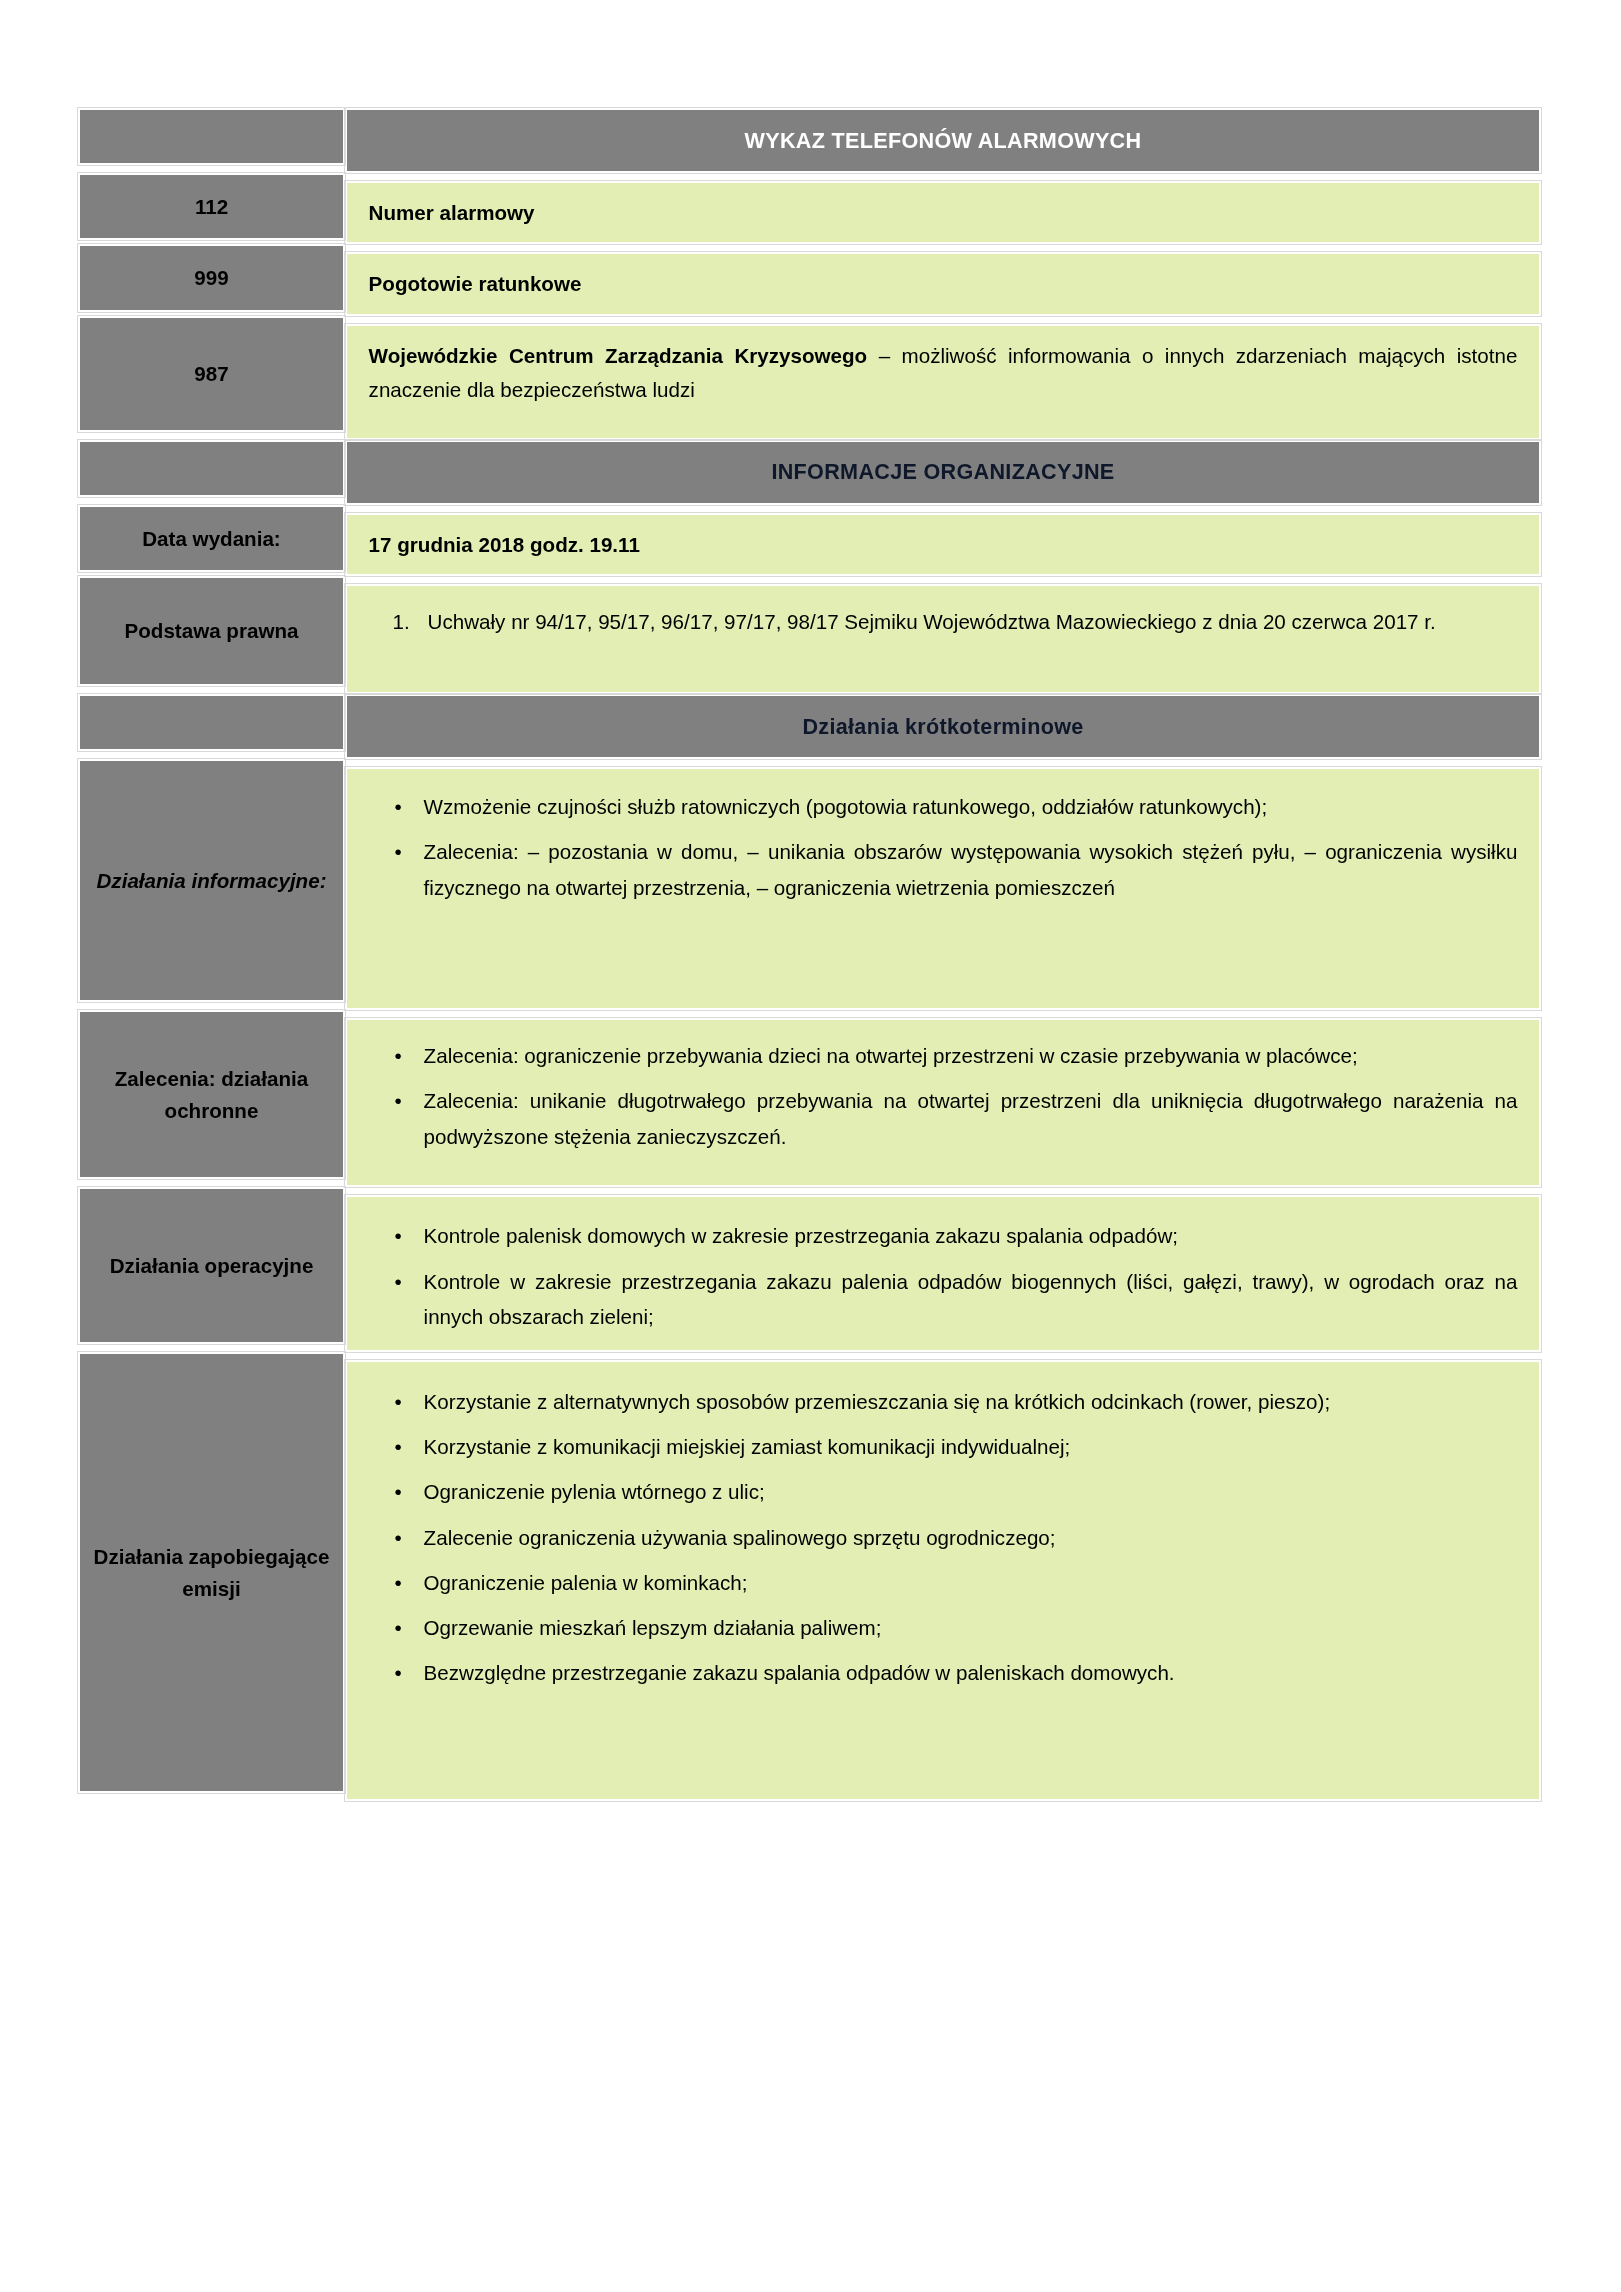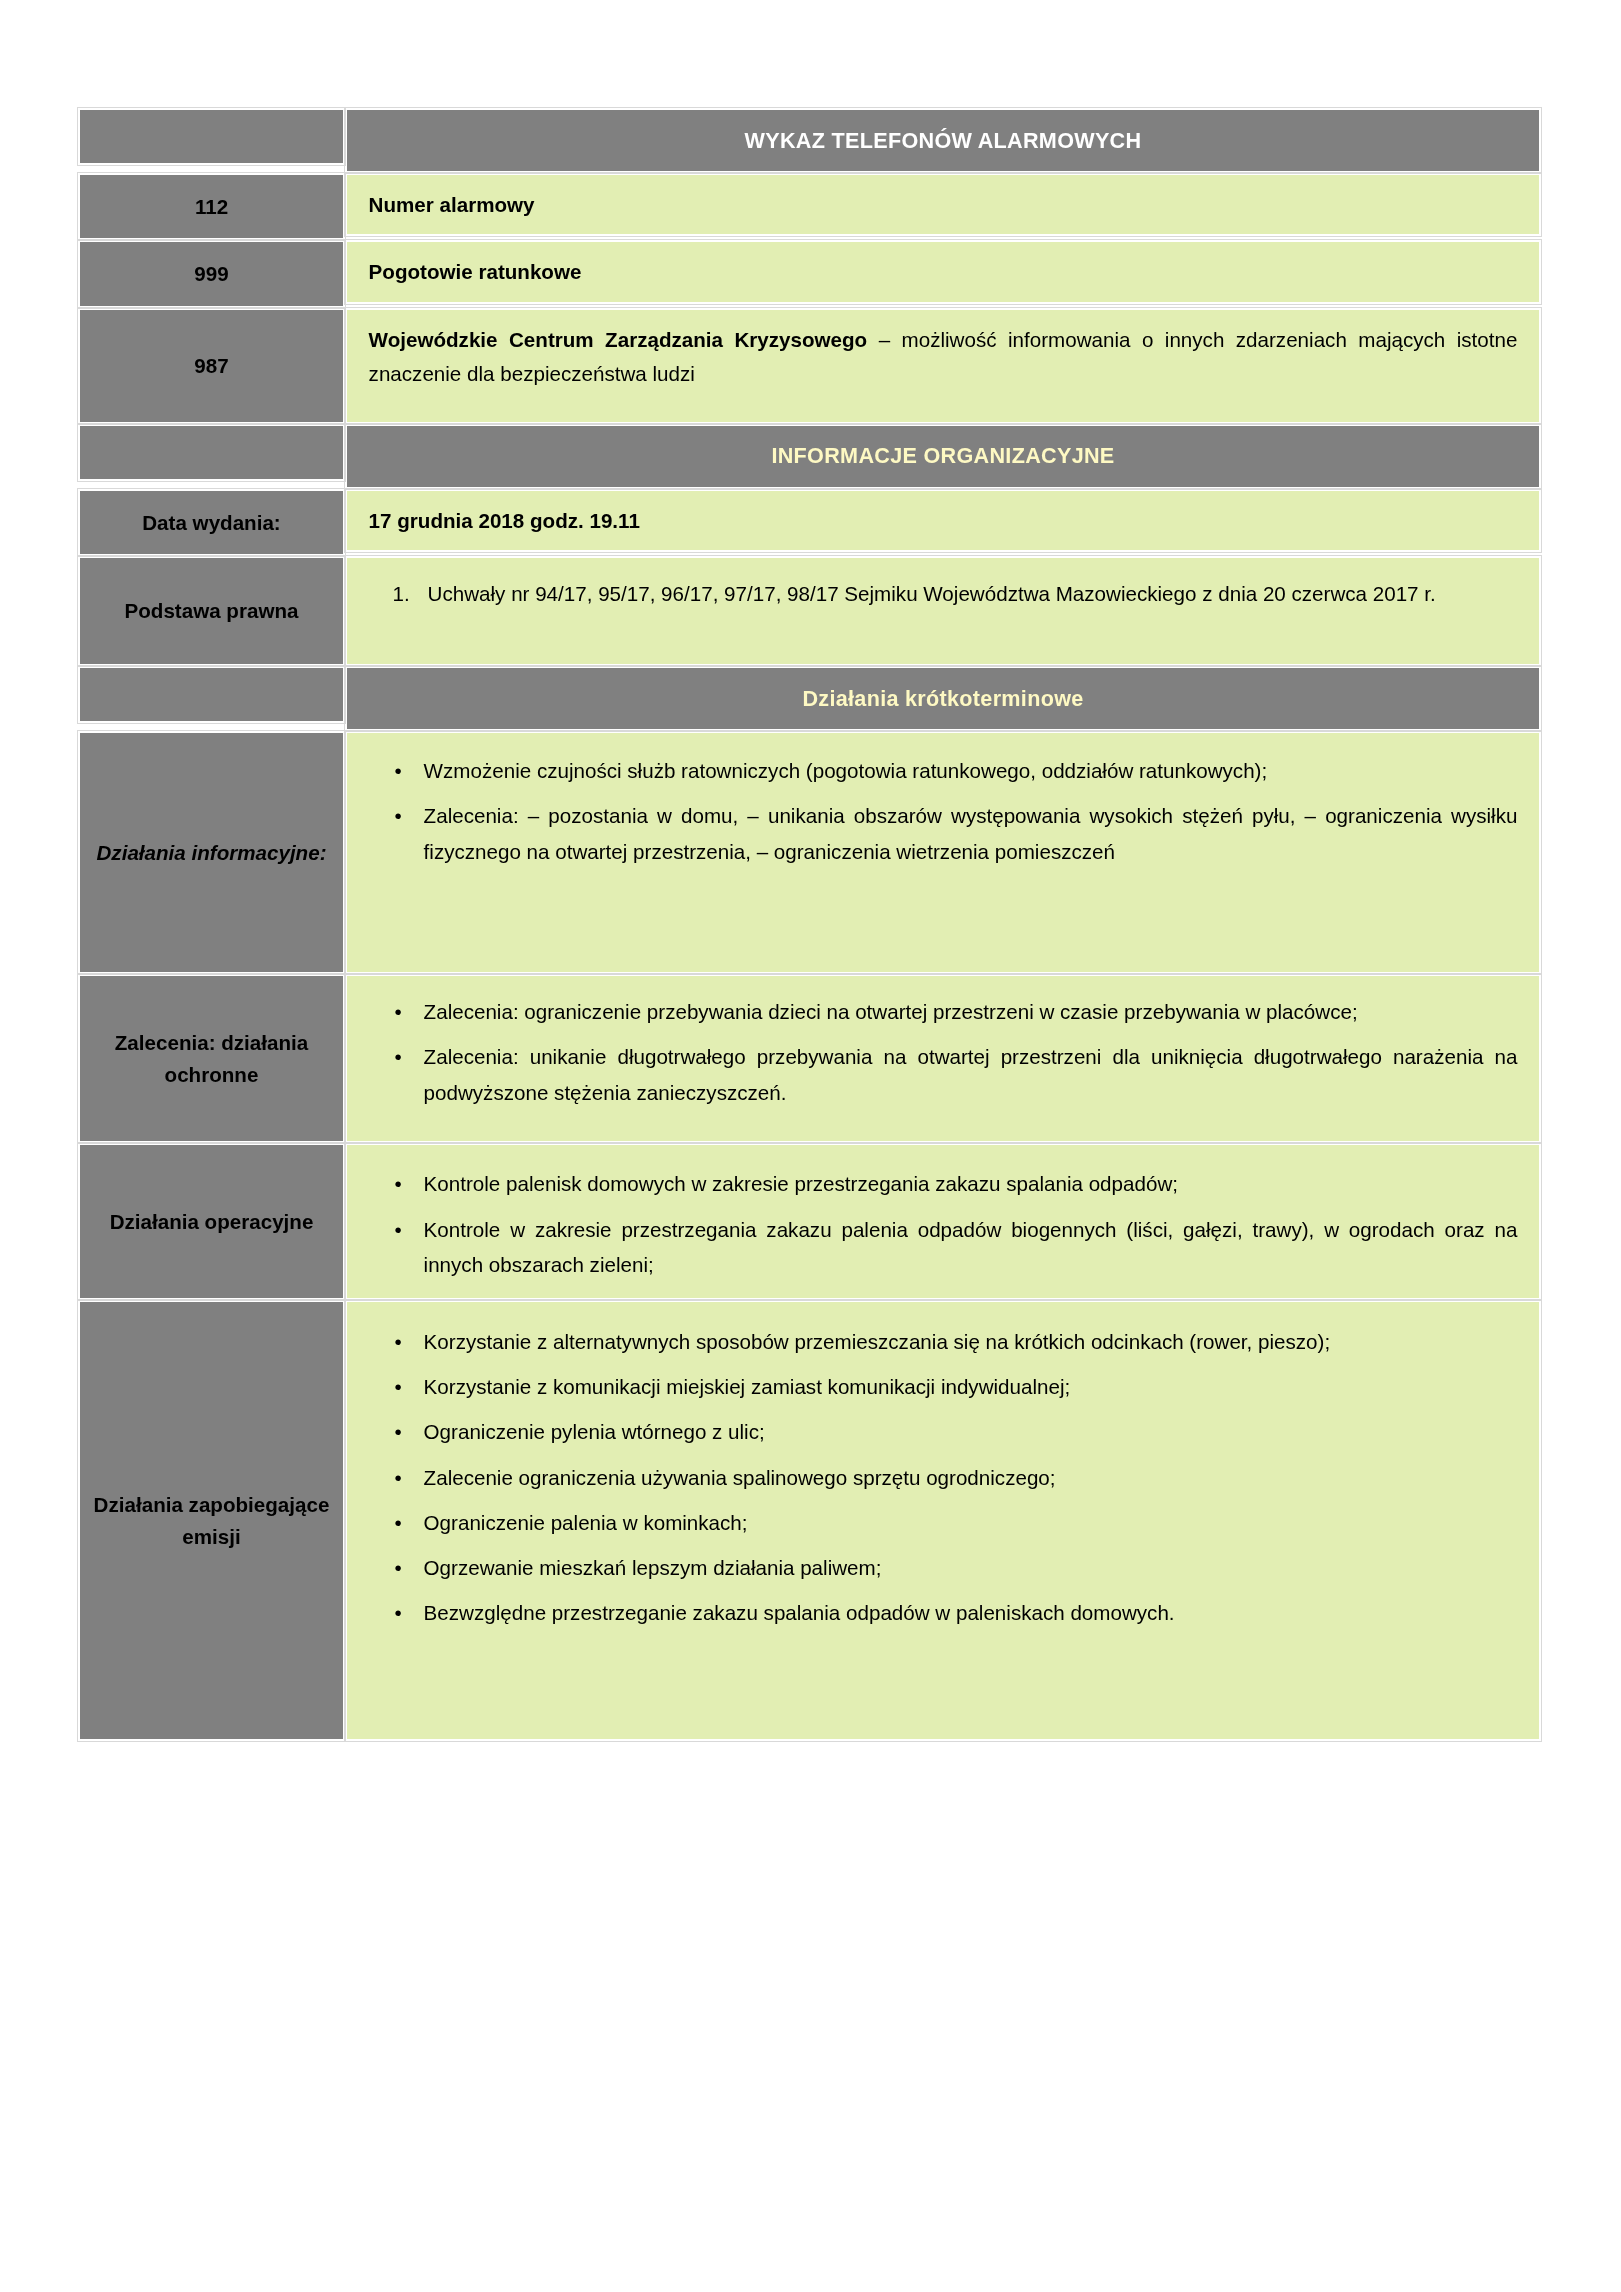--- a/index.html
+++ b/index.html
@@ -47,20 +47,21 @@
   }
 
   .gray {
     background: #808080;
     color: #000000;
   }
 
   .green {
     background: #e2eeb3;
     color: #000000;
+    margin-top: 8px;
   }
 
   .label-cell {
     text-align: center;
     font-weight: bold;
     font-size: 20.6px;
     line-height: 1.55;
     padding: 15.7px 9.8px;
     display: flex;
     align-items: center;
@@ -76,21 +77,21 @@
   }
 
   .banner {
     text-align: center;
     font-weight: bold;
     font-size: 21.6px;
     letter-spacing: 0.3px;
     padding: 17.6px 9.8px;
   }
   .banner-white { color: #ffffff; }
-  .banner-blue  { color: #fef9c3; }
+  .banner-blue  { color: #0f172a; }
 
   .blank-gray {
     min-height: 57px;
   }
 
   .bold { font-weight: bold; }
 
   
   ul.bullets {
     margin: 0;

